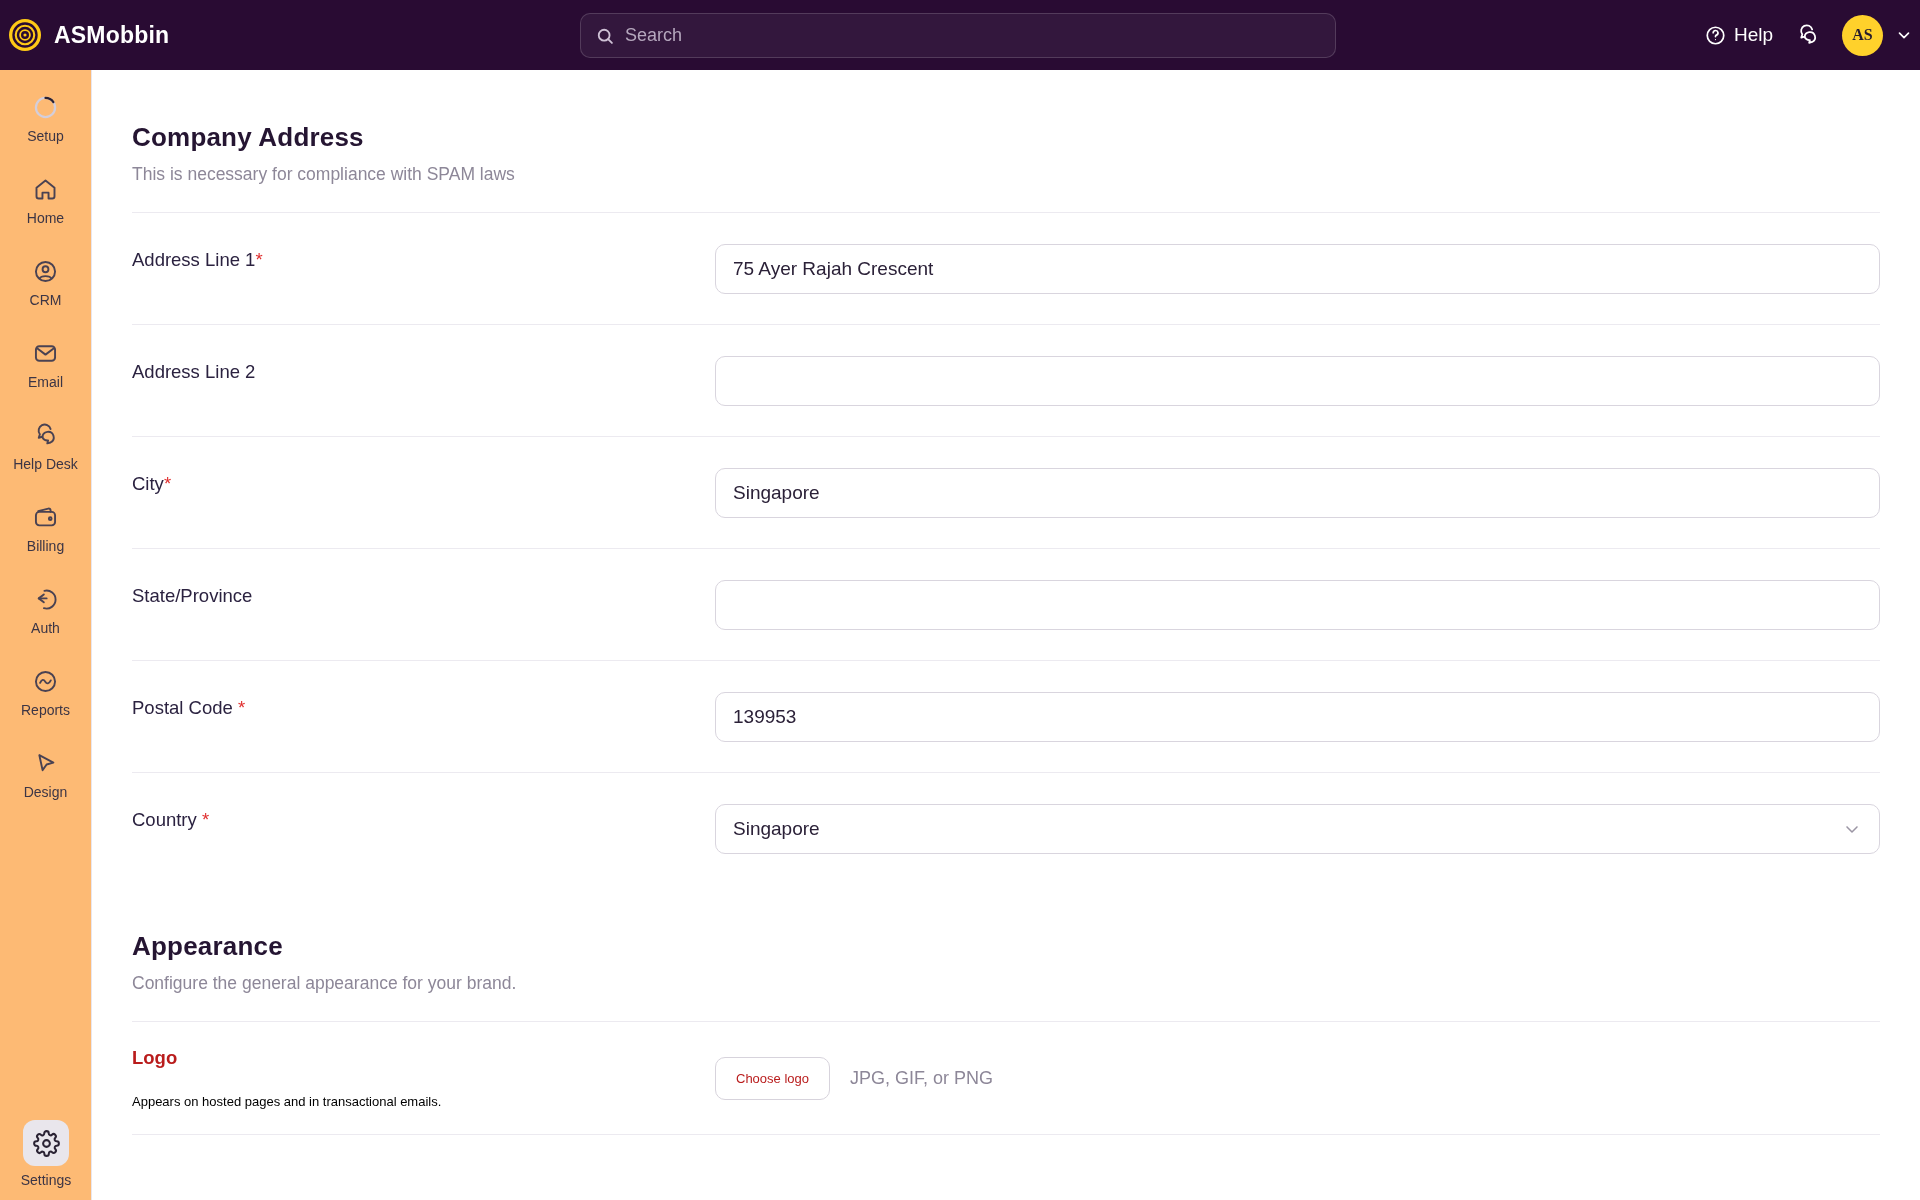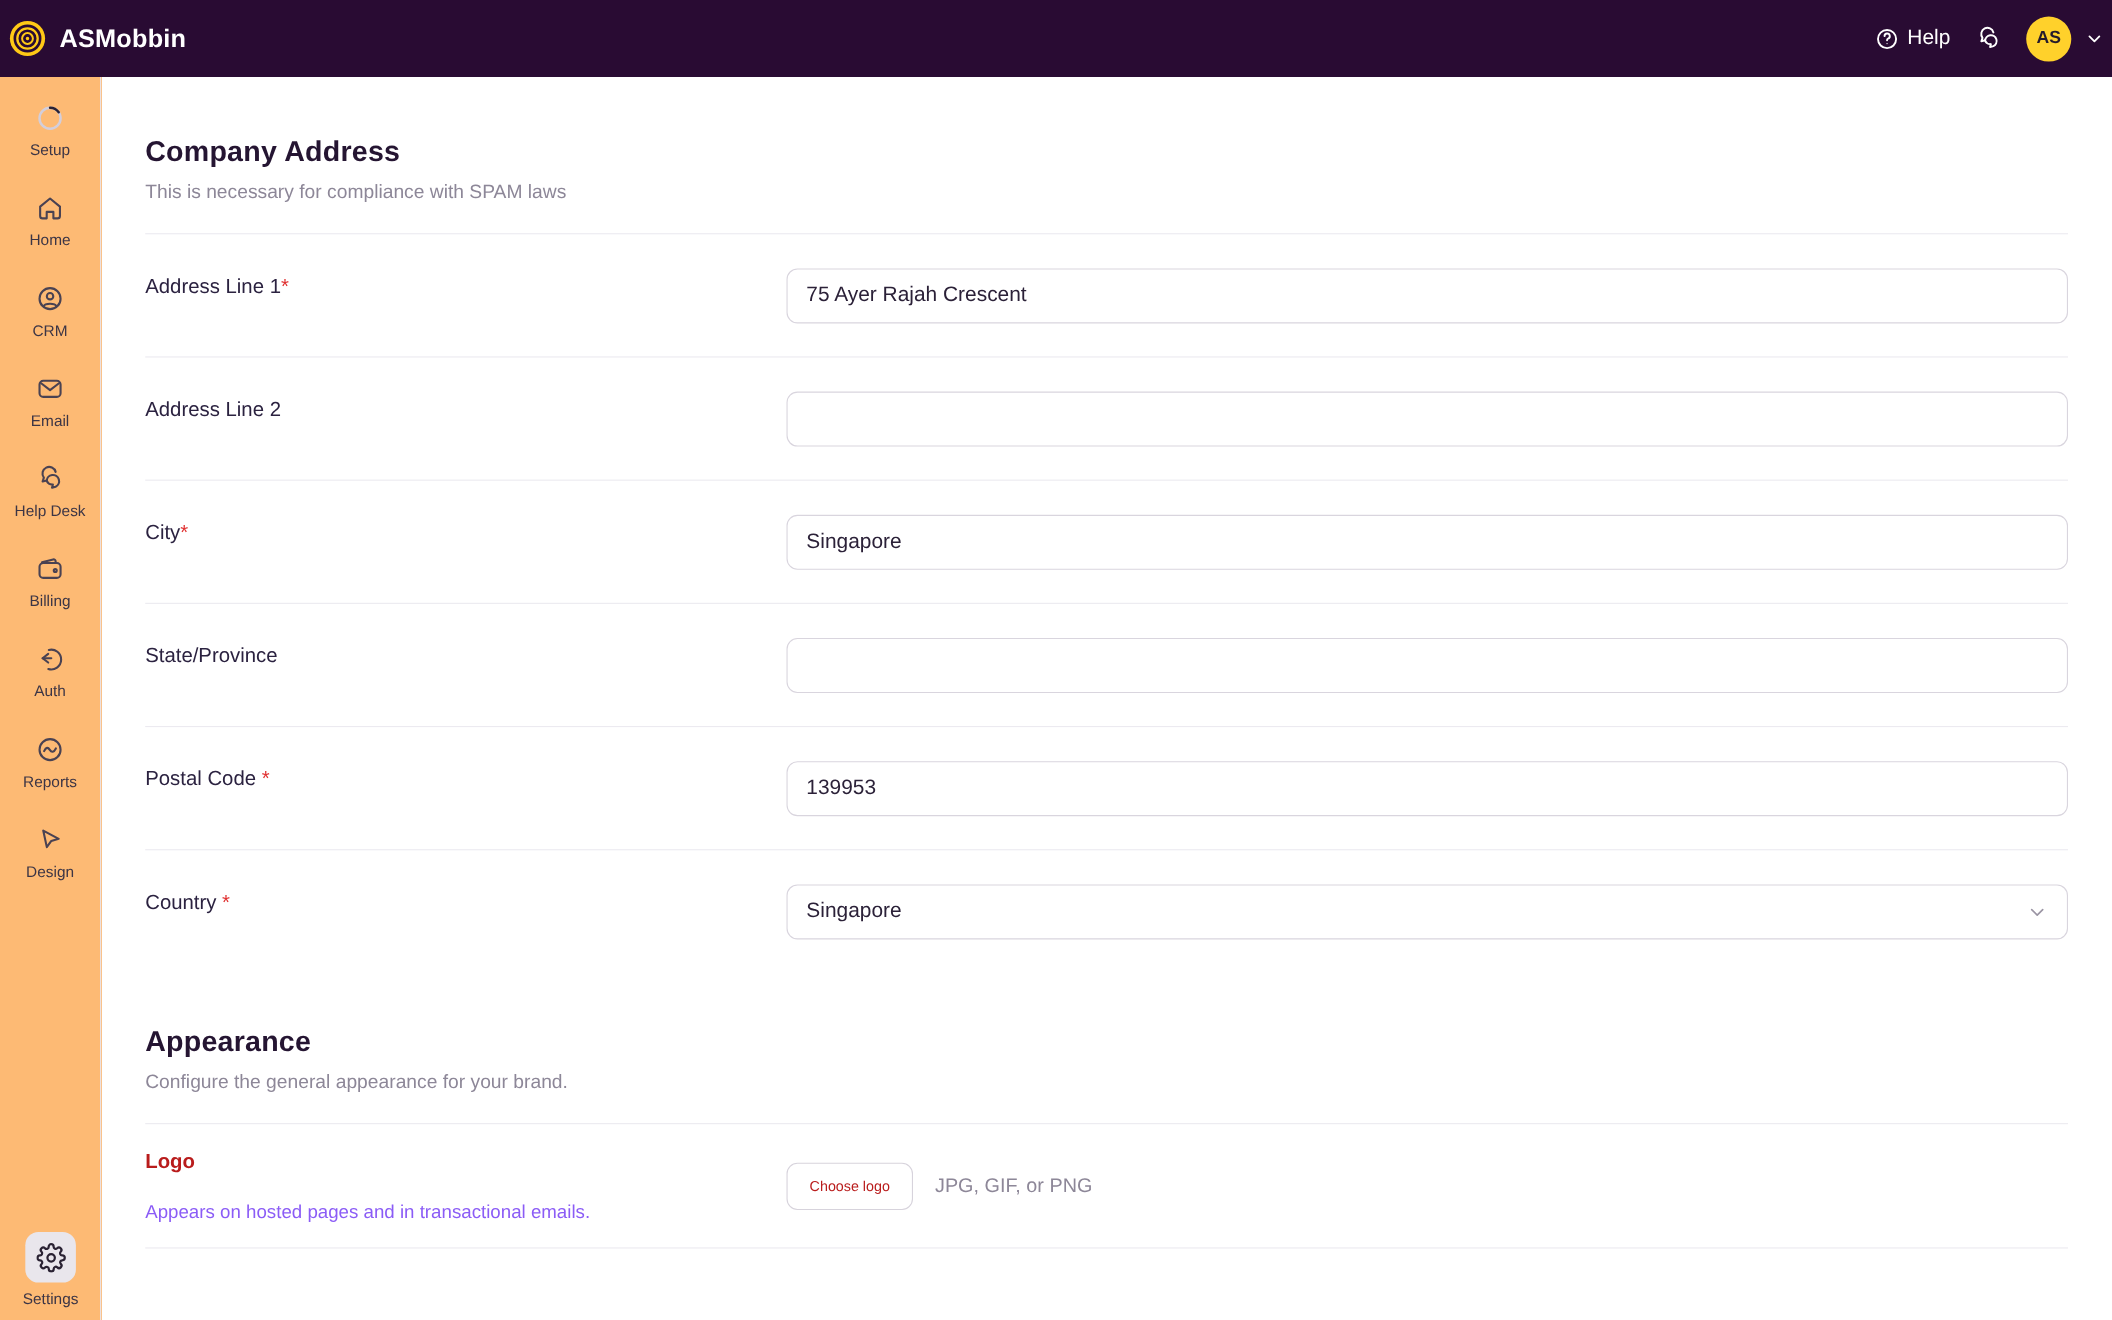--- a/index.html
+++ b/index.html
@@ -13,21 +13,21 @@
   .brand-name { color:#fff; font-size:23px; font-weight:700; letter-spacing:.2px; }
   .search-wrap { position:absolute; left:580px; top:13px; width:756px; height:45px;
                  background:rgba(255,255,255,0.05); border:1px solid rgba(255,255,255,0.16);
                  border-radius:10px; display:flex; align-items:center; padding:0 14px; gap:10px; }
   .search-wrap input { flex:1; background:transparent; border:none; outline:none;
                  color:#e8ddee; font-size:18px; font-family:"Liberation Sans",sans-serif; }
   .search-wrap input::placeholder { color:#b5a7bd; }
   .topbar-right { margin-left:auto; display:flex; align-items:center; gap:22px; }
   .help-link { display:flex; align-items:center; gap:7px; color:#fff; font-size:19px; cursor:pointer;text-align:right; }
   .icon-btn { display:flex; align-items:center; color:#fff; cursor:pointer; }
-  .avatar-group { display:flex; align-items:center; gap:12px; cursor:pointer; }
+  .avatar-group { display:flex; align-items:center; gap:12px; cursor:pointer;font-family:Liberation Serif, serif; }
   .avatar { width:41px; height:41px; border-radius:50%; background:#ffd12b;
             display:flex; align-items:center; justify-content:center;
             color:#241a2c; font-weight:700; font-size:16px; }
 
   
   .sidebar { position:fixed; top:70px; left:0; width:92px; height:1130px;
              border-right:1px solid #e9e6ee; background:#fdba74; z-index:10;
              display:flex; flex-direction:column; align-items:center; padding-top:8px; }
   .nav-item { width:92px; height:82px; display:flex; flex-direction:column;
               align-items:center; justify-content:center; gap:7px; cursor:pointer; color:#4a4252; }
@@ -54,21 +54,21 @@
                  font-family:"Liberation Sans",sans-serif; background:#fff; }
   .select-box { flex:1; height:50px; border:1px solid #d9d5de; border-radius:10px;
                 display:flex; align-items:center; padding:0 17px; cursor:pointer; background:#fff; }
   .select-box .val { font-size:19px; color:#2b2138; }
   .select-box .chev { margin-left:auto; color:#9b95a4; display:flex; }
 
   .appearance-header { margin-top:46px; }
   .logo-row { height:113px; display:flex; align-items:center; border-bottom:1px solid #eceaf0; }
   .logo-label-col { width:583px; }
   .logo-title { font-size:18.5px; font-weight:600; color:#b91c1c; }
-  .logo-desc { margin-top:25px; font-size:17px; color:#8b5cf6; }
+  .logo-desc { margin-top:25px; font-size:13px; color:#000000; }
   .logo-action { display:flex; align-items:center; gap:20px; }
   .choose-btn { border:1px solid #d7d3dc; background:#fff; border-radius:10px;
                 padding:13px 20px; font-size:13px; font-weight:500; color:#b91c1c;
                 cursor:pointer; font-family:"Liberation Sans",sans-serif; }
   .file-hint { font-size:18px; color:#8d8798; }
 
   svg { display:block; }
 </style>
 </head>
 <body>
@@ -79,20 +79,29 @@
       <svg width="36" height="36" viewBox="0 0 36 36">
         <circle cx="18" cy="18" r="16" fill="#ffc916"></circle>
         <circle cx="18" cy="18" r="11.5" fill="none" stroke="#290b33" stroke-width="2.4"></circle>
         <circle cx="18" cy="18" r="7" fill="none" stroke="#290b33" stroke-width="2.4"></circle>
         <circle cx="18" cy="18" r="2.8" fill="none" stroke="#290b33" stroke-width="2.4"></circle>
       </svg>
     </span>
     <span class="brand-name">ASMobbin</span>
   </div>
 
+  <div class="search-wrap">
+    <span>
+      <svg width="20" height="20" viewBox="0 0 24 24" fill="none" stroke="#cfc2d6" stroke-width="2.2" stroke-linecap="round">
+        <circle cx="11" cy="11" r="6.5"></circle>
+          <line x1="16" y1="16" x2="20.3" y2="20.3"></line>
+      </svg>
+    </span>
+    <input type="text" placeholder="Search" style="">
+  </div>
 
   <div class="topbar-right">
     <div class="help-link">
       <span>
         <svg width="23" height="23" viewBox="0 0 24 24" fill="none" stroke="#fff" stroke-width="1.8" stroke-linecap="round">
           <circle cx="12" cy="12" r="8.6"></circle>
           <path d="M9.6 9.2a2.5 2.5 0 1 1 3.3 2.45c-.75.27-.9.85-.9 1.45"></path>
           <circle cx="12" cy="16.3" r="0.6" fill="#fff" stroke="none"></circle>
         </svg>
       </span>

